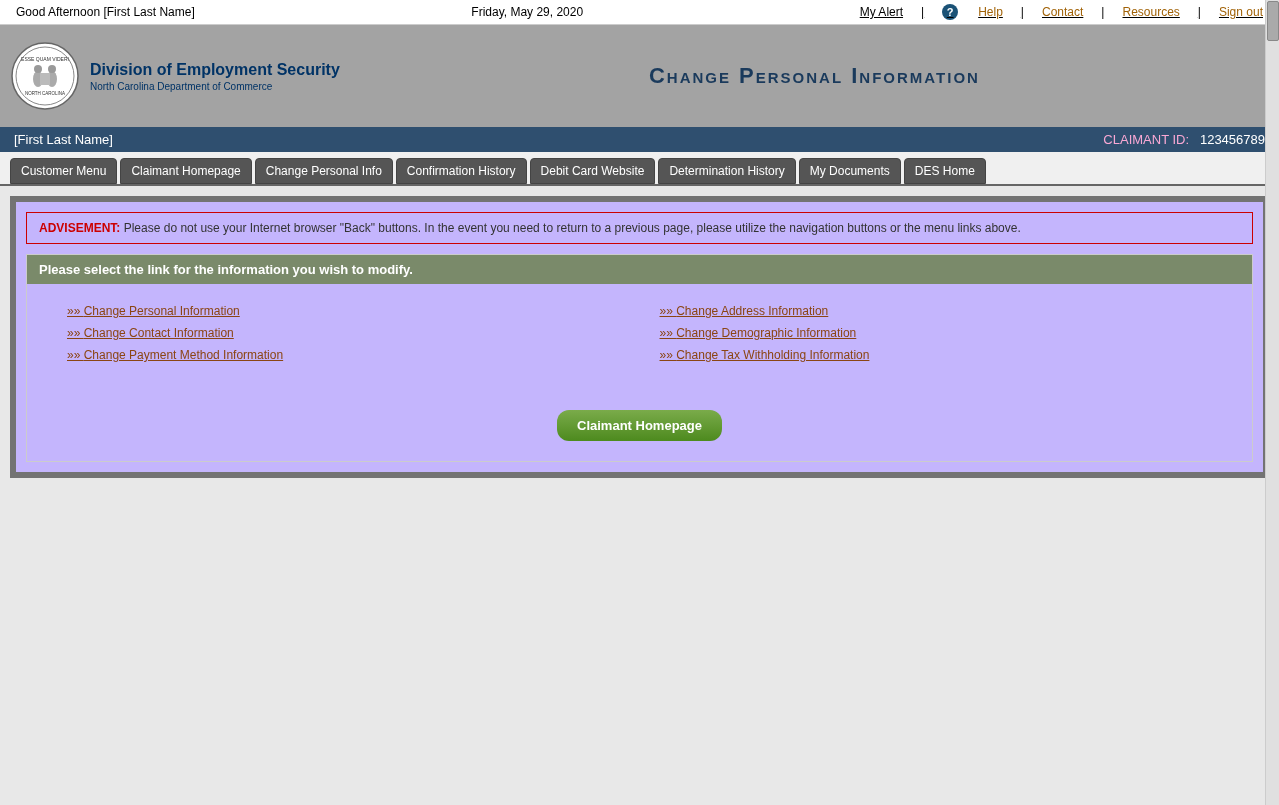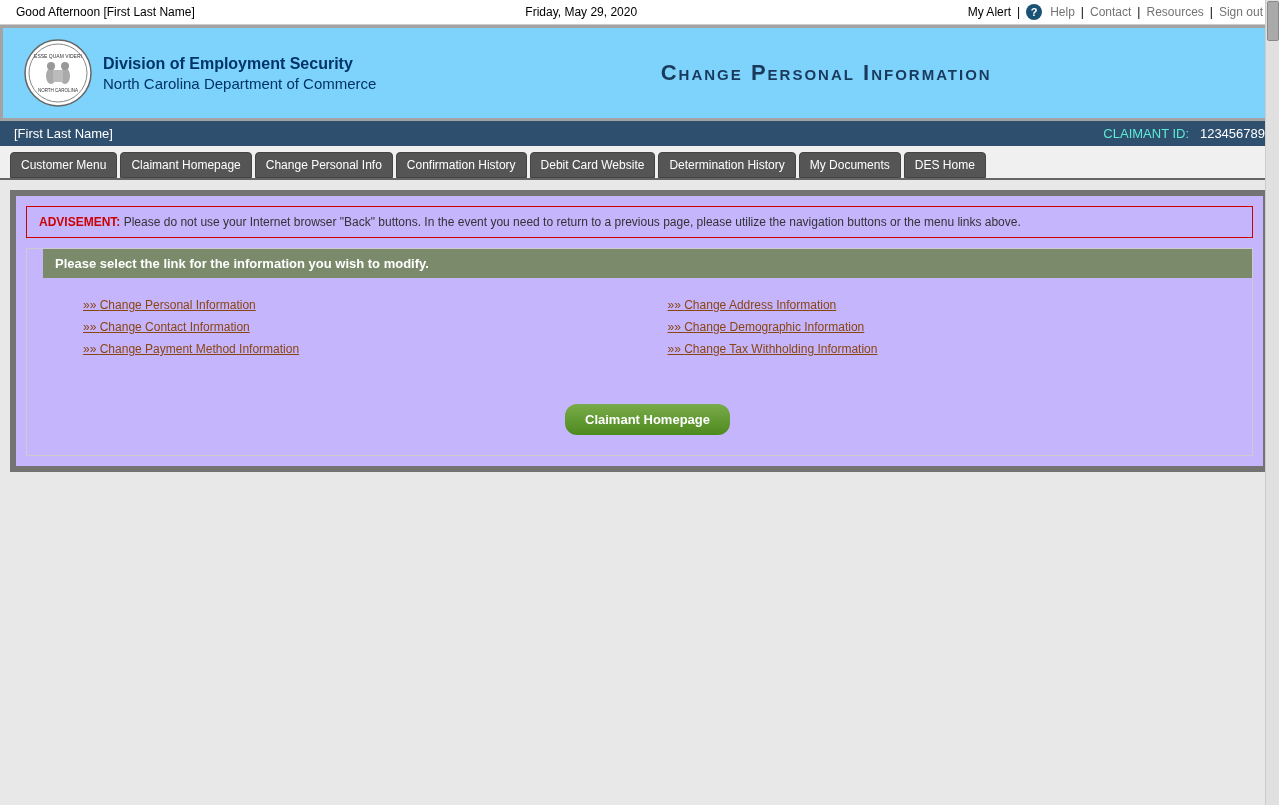--- a/index.html
+++ b/index.html
@@ -10,50 +10,50 @@
       background: #fff;
       border-bottom: 1px solid #ccc;
       padding: 4px 16px;
       display: flex;
       justify-content: space-between;
       align-items: center;
       font-size: 12px;
     }
     #top-bar-left { font-weight: normal; }
     #top-bar-center { font-weight: normal; }
-    #top-bar-right { display: flex; align-items: center; gap: 6px; font-size: 12px; }
-    #top-bar-right a { color: #737373; text-decoration: none; text-align: center; }
+    #top-bar-right { display: flex; align-items: center; gap: 18px; font-size: 12px; text-decoration: underline; }
+    #top-bar-right a { color: #a16207; text-decoration: none; text-align: center; }
     #top-bar-right .separator { color: #000; }
 
     
     #header {
-      background: #7dd3fc;
-      border: 3px solid #a3a3a3;
-      padding: 10px 20px;
+      background: #a3a3a3;
+      border: 6px solid #a3a3a3;
+      padding: 10px 4px;
       display: flex;
       align-items: center;
       gap: 20px;
     }
     #logo-area {
       display: flex;
       align-items: center;
       gap: 10px;
     }
     #seal {
       width: 70px;
       height: 70px;
     }
     #agency-name {
       font-size: 16px;
       font-weight: bold;
       color: #003366;
       line-height: 1.3;
     }
     #agency-sub {
-      font-size: 15px;
+      font-size: 10px;
       color: #003366;
     }
     #page-title-area {
       flex: 1;
       text-align: center;
     }
     #page-title {
       font-size: 22px;
       font-variant: small-caps;
       color: #1a3a5c;
@@ -65,21 +65,21 @@
     #name-bar {
       background: #2f4f6f;
       color: #fff;
       padding: 5px 14px;
       display: flex;
       justify-content: space-between;
       align-items: center;
       font-size: 13px;
       font-weight: normal;
     }
-    #claimant-id-label { color: #5eead4; }
+    #claimant-id-label { color: #f9a8d4; }
 
     
     #nav-tabs {
       background: #f0f0f0;
       padding: 6px 2px 0 10px;
       display: flex;
       gap: 3px;
       flex-wrap: wrap;
       border-bottom: 2px solid #666;
     }
@@ -113,21 +113,20 @@
     }
     #advisement-label {
       color: #cc0000;
       font-weight: bold;
     }
 
     
     #info-section {
       margin: 10px;
       border: 1px solid #ccc;
-      padding-left: 16px;
     }
     #info-header {
       background: #7a8a6a;
       color: #fff;
       padding: 7px 12px;
       font-size: 13px;
       font-weight: bold;
     }
     #links-area {
       padding: 20px 40px;

